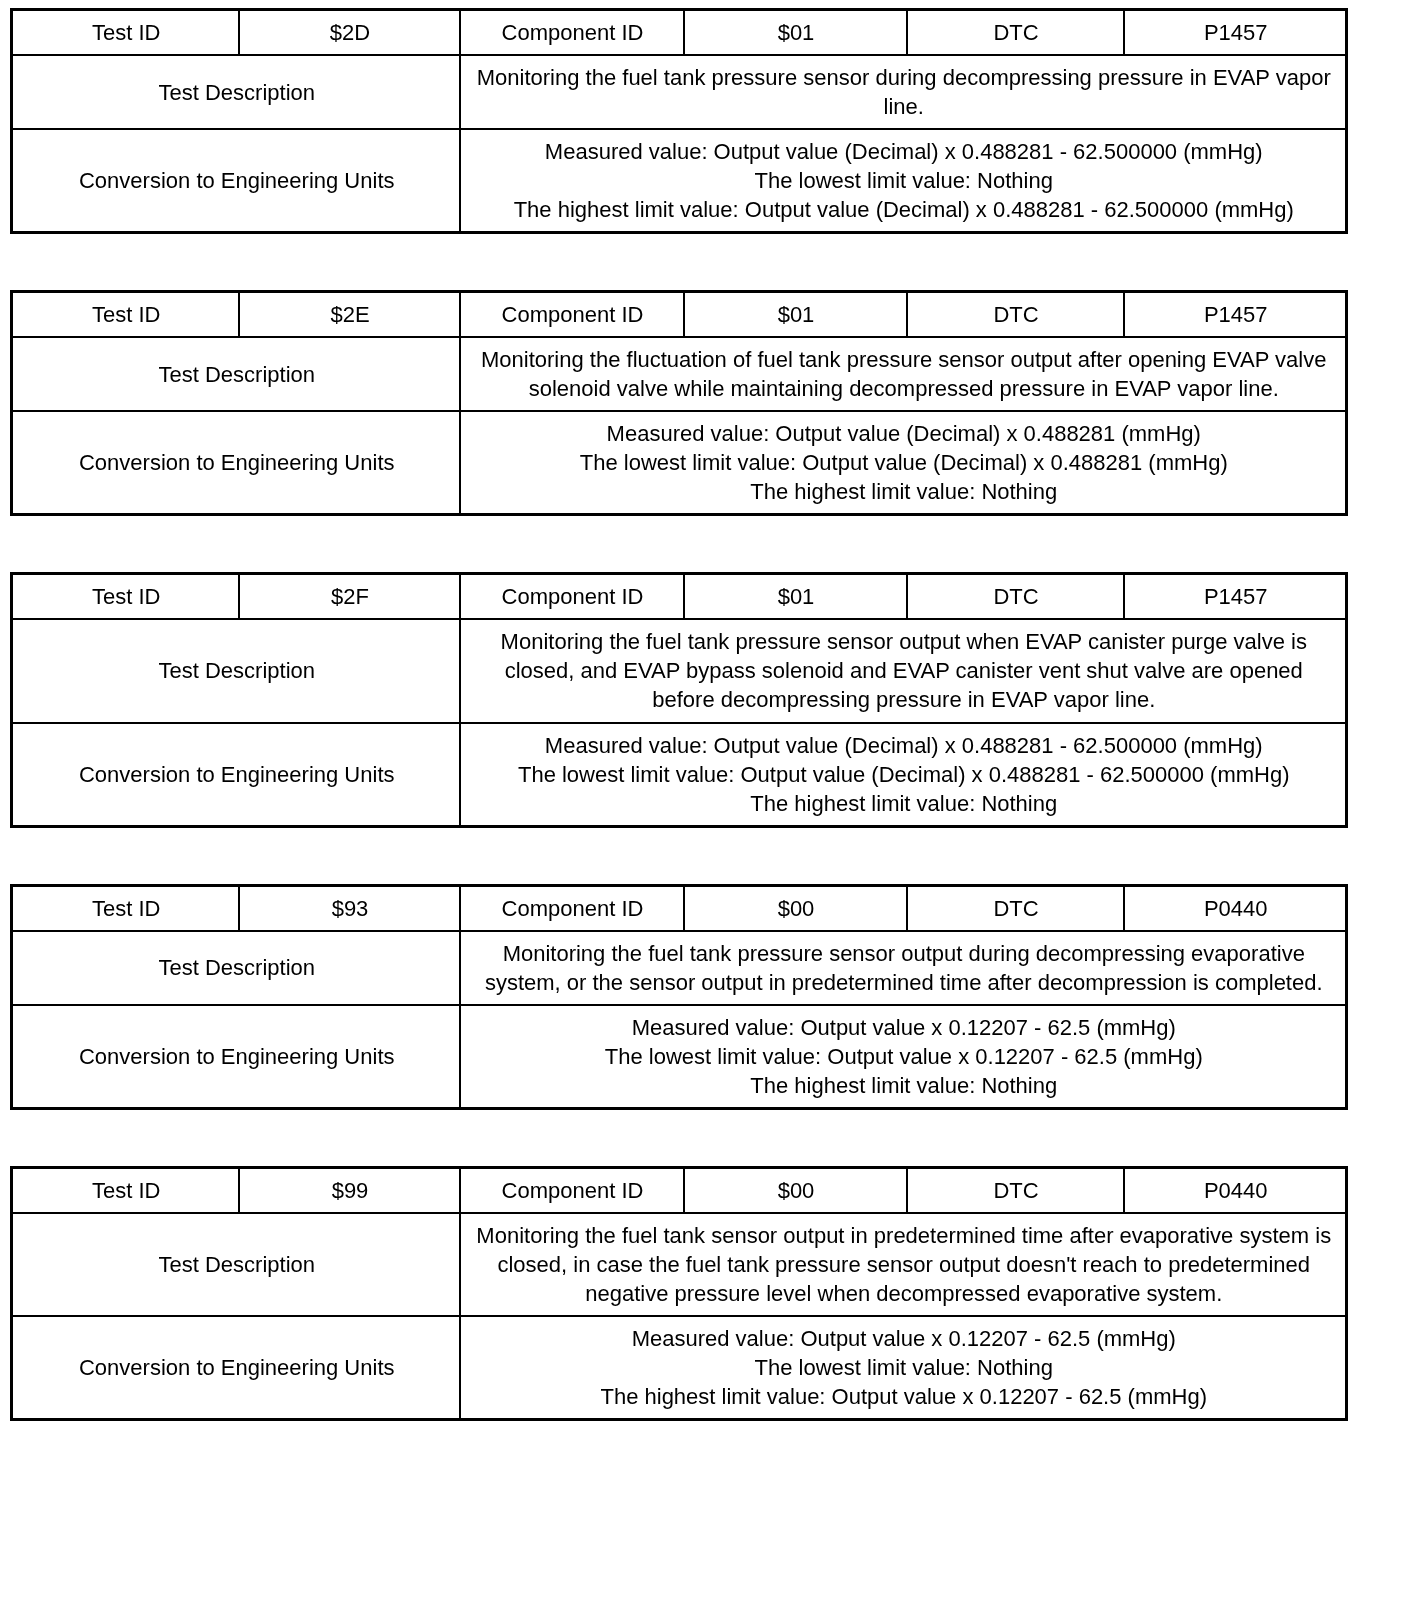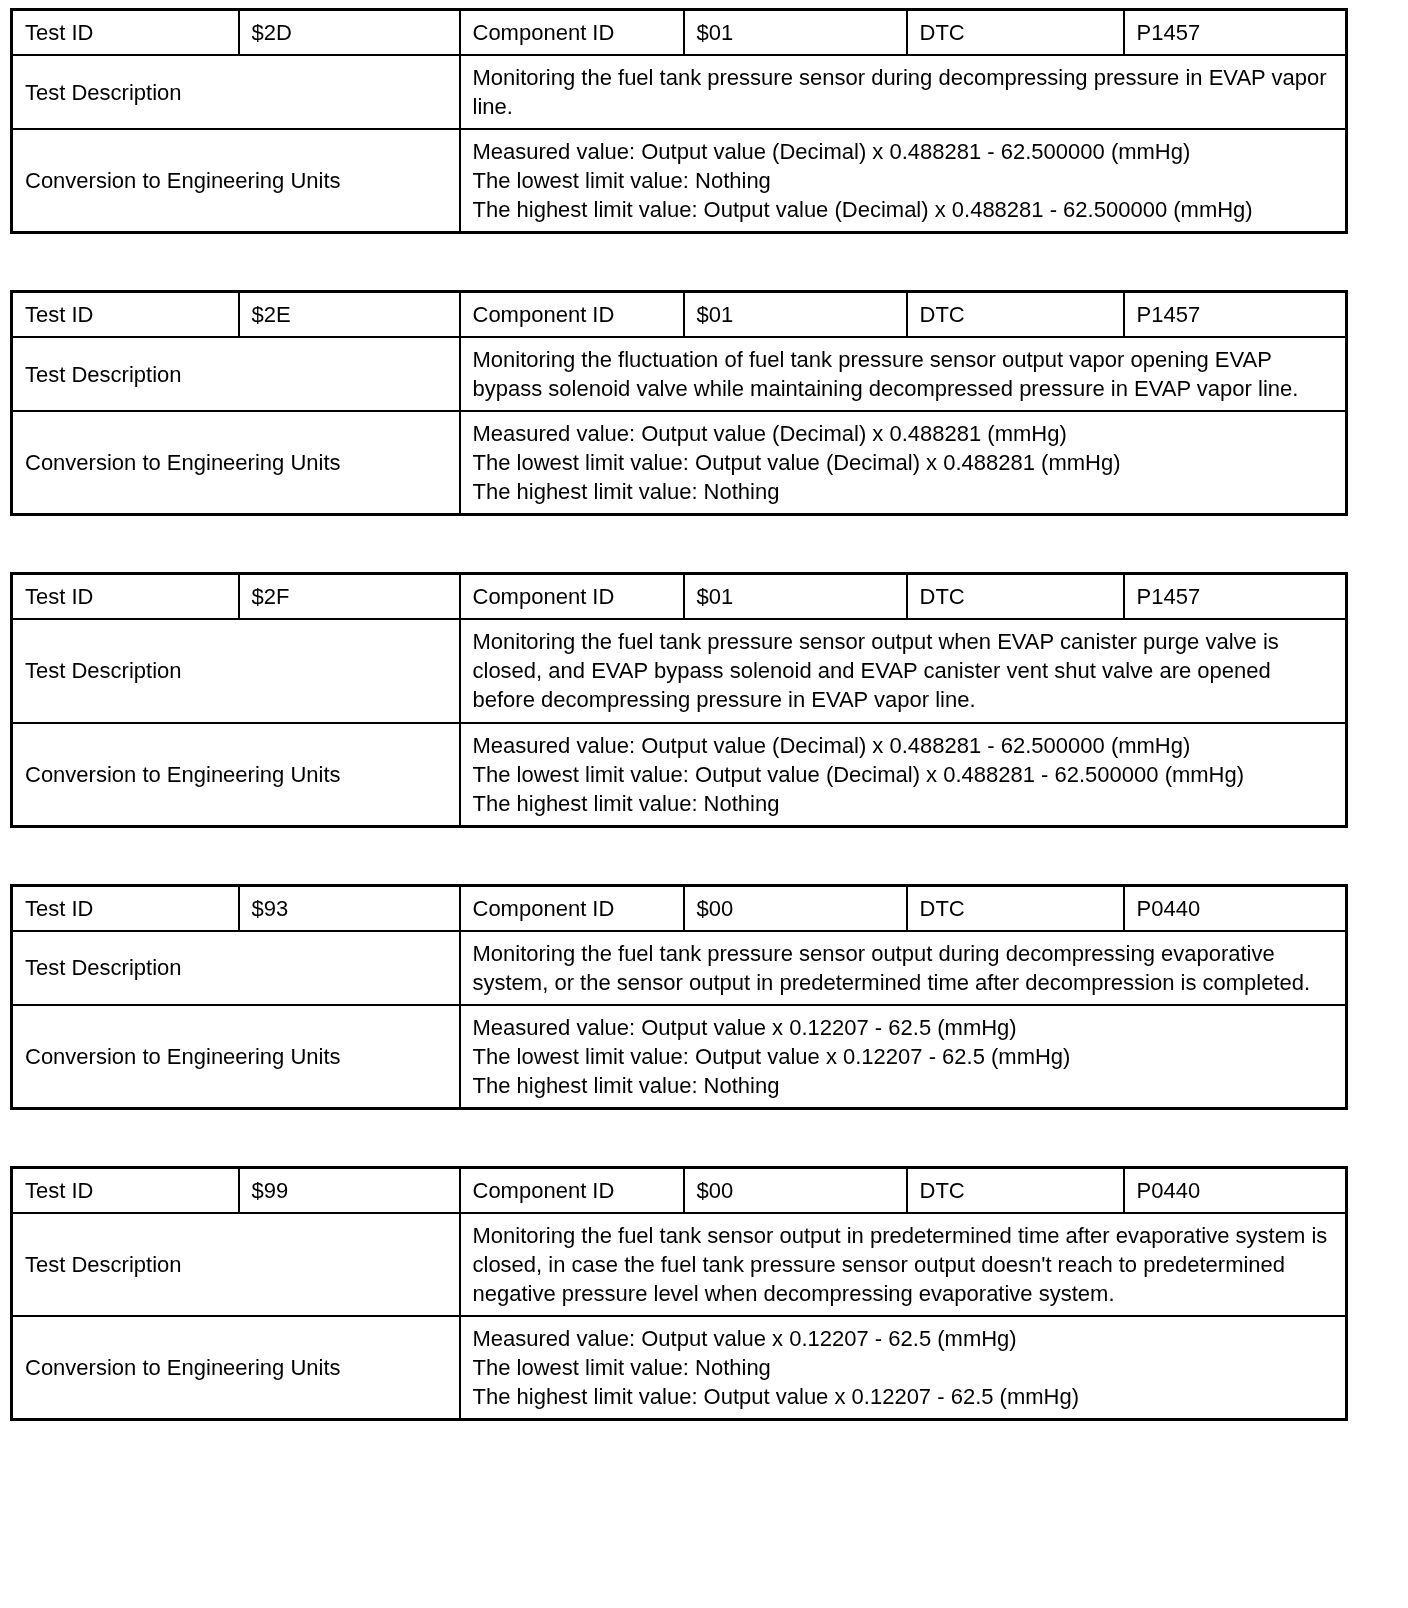--- a/index.html
+++ b/index.html
@@ -8,20 +8,21 @@
     background: #ffffff;
     color: #000000;
     font-family: "Liberation Sans", "DejaVu Sans", sans-serif;
   }
   .page {
     width: 1120px;
     min-height: 1608px;
     box-sizing: border-box;
     padding: 8px 10px 20px 10px;
     background: #ffffff;
+    text-align: center;
   }
   table.spec-table {
     border-collapse: collapse;
     table-layout: fixed;
     width: 1338px;
     margin: 0 0 56px 0;
     border: 3px solid #000000;
     font-size: 22px;
     line-height: 1.32;
   }
@@ -101,21 +102,21 @@
         <tr class="id-row">
       <td>Test ID</td>
       <td>$2E</td>
       <td>Component ID</td>
       <td>$01</td>
       <td>DTC</td>
       <td>P1457</td>
     </tr>
     <tr>
       <td colspan="2">Test Description</td>
-      <td colspan="4" class="content-cell">Monitoring the fluctuation of fuel tank pressure sensor output vapor opening EVAP bypass solenoid valve while maintaining decompressed pressure in EVAP vapor line.</td>
+      <td colspan="4" class="content-cell">Monitoring the fluctuation of fuel tank pressure sensor output after opening EVAP valve solenoid valve while maintaining decompressed pressure in EVAP vapor line.</td>
     </tr>
     <tr>
       <td colspan="2">Conversion to Engineering Units</td>
       <td colspan="4" class="content-cell multiline">Measured value: Output value (Decimal) x 0.488281 (mmHg)
 The lowest limit value: Output value (Decimal) x 0.488281 (mmHg)
 The highest limit value: Nothing</td>
     </tr>
   </tbody>
     </table>
 
@@ -194,21 +195,21 @@
         <tr class="id-row">
       <td>Test ID</td>
       <td>$99</td>
       <td>Component ID</td>
       <td>$00</td>
       <td>DTC</td>
       <td>P0440</td>
     </tr>
     <tr>
       <td colspan="2">Test Description</td>
-      <td colspan="4" class="content-cell">Monitoring the fuel tank sensor output in predetermined time after evaporative system is closed, in case the fuel tank pressure sensor output doesn't reach to predetermined negative pressure level when decompressing evaporative system.</td>
+      <td colspan="4" class="content-cell">Monitoring the fuel tank sensor output in predetermined time after evaporative system is closed, in case the fuel tank pressure sensor output doesn't reach to predetermined negative pressure level when decompressed evaporative system.</td>
     </tr>
     <tr>
       <td colspan="2">Conversion to Engineering Units</td>
       <td colspan="4" class="content-cell multiline">Measured value: Output value x 0.12207 - 62.5 (mmHg)
 The lowest limit value: Nothing
 The highest limit value: Output value x 0.12207 - 62.5 (mmHg)</td>
     </tr>
   </tbody>
     </table>
 

